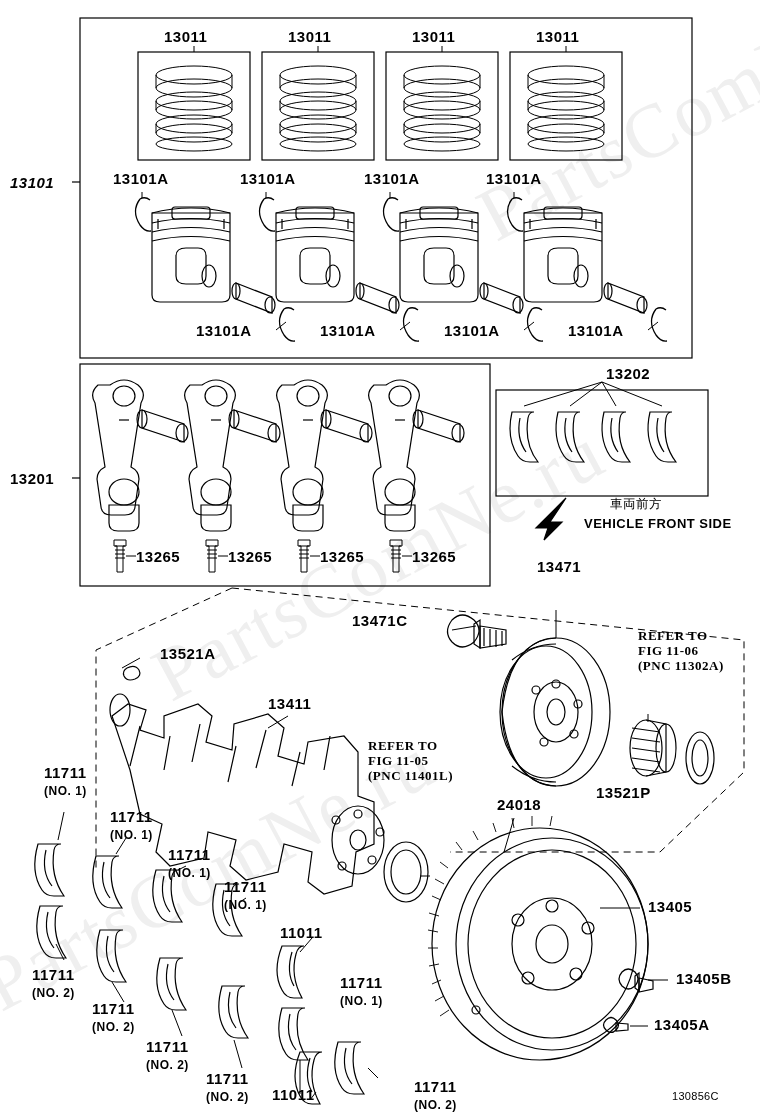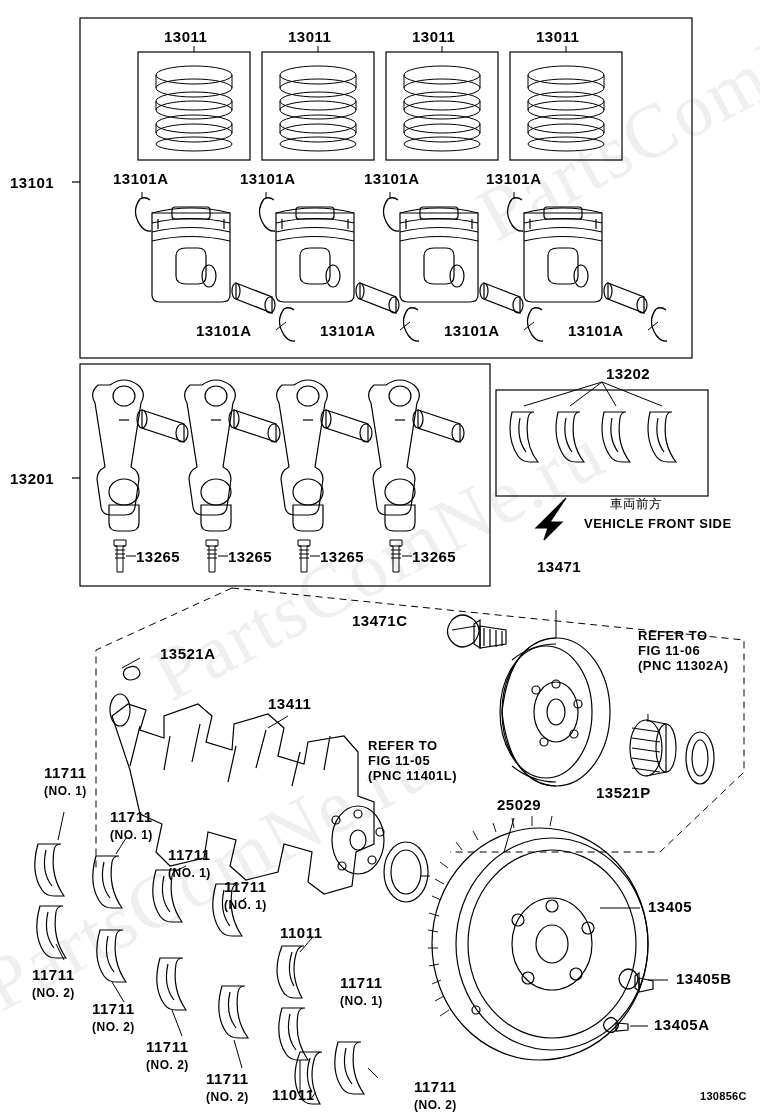--- a/index.html
+++ b/index.html
@@ -47,20 +47,21 @@
     letter-spacing: 0.5px;
   }
   .lbl.note {
     font-size: 12px;
     font-weight: bold;
   }
   .lbl.refer {
     font-size: 13px;
     font-weight: bold;
     line-height: 15px;
+    font-family: Liberation Serif, serif;
   }
   .lbl.jp {
     font-size: 12.5px;
     font-weight: normal;
   }
   .lbl.code {
     font-size: 11px;
     font-weight: normal;
     letter-spacing: 0.3px;
   }
@@ -475,21 +476,21 @@
         <path d="M182 1036 L172 1010"></path>
         <path d="M242 1068 L234 1040"></path>
         <path d="M300 1094 L300 1060"></path>
         <path d="M312 938 L300 952"></path>
         <path d="M310 1100 L316 1092"></path>
         <path d="M430 876 L420 876"></path>
       </g>
     </g>
   </svg>
 
-  <div class="lbl" style="left:10px; top:174px;">13101</div>
+  <div class="lbl" style="left:10px; top:174px;font-style:italic;">13101</div>
   <div class="lbl" style="left:10px; top:470px;">13201</div>
 
   <div class="lbl" style="left:164px; top:28px;">13011</div>
   <div class="lbl" style="left:288px; top:28px;">13011</div>
   <div class="lbl" style="left:412px; top:28px;">13011</div>
   <div class="lbl" style="left:536px; top:28px;">13011</div>
 
   <div class="lbl" style="left:113px; top:170px;">13101A</div>
   <div class="lbl" style="left:240px; top:170px;">13101A</div>
   <div class="lbl" style="left:364px; top:170px;">13101A</div>
@@ -508,21 +509,21 @@
   <div class="lbl" style="left:606px; top:365px;">13202</div>
 
   <div class="lbl jp" style="left:584px; top:496px;margin-left:26px;">車両前方</div>
   <div class="lbl front" style="left:584px; top:516px;">VEHICLE FRONT SIDE</div>
 
   <div class="lbl" style="left:537px; top:558px;">13471</div>
   <div class="lbl" style="left:352px; top:612px;">13471C</div>
   <div class="lbl" style="left:160px; top:645px;">13521A</div>
   <div class="lbl" style="left:268px; top:695px;">13411</div>
   <div class="lbl" style="left:596px; top:784px;text-align:center;">13521P</div>
-  <div class="lbl" style="left:497px; top:796px;">25029</div>
+  <div class="lbl" style="left:497px; top:796px;">24018</div>
   <div class="lbl" style="left:648px; top:898px;">13405</div>
   <div class="lbl" style="left:676px; top:970px;">13405B</div>
   <div class="lbl" style="left:654px; top:1016px;">13405A</div>
 
   <div class="lbl" style="left:280px; top:924px;">11011</div>
   <div class="lbl" style="left:272px; top:1086px;">11011</div>
 
   <div class="lbl refer" style="left:638px; top:628px;">
     <span>REFER TO</span><br>
     <span>FIG 11-06</span><br>
@@ -557,15 +558,15 @@
 
   <div class="lbl" style="left:146px; top:1038px;">11711</div>
   <div class="lbl note" style="left:146px; top:1058px;">(NO. 2)</div>
 
   <div class="lbl" style="left:206px; top:1070px;">11711</div>
   <div class="lbl note" style="left:206px; top:1090px;">(NO. 2)</div>
 
   <div class="lbl" style="left:414px; top:1078px;">11711</div>
   <div class="lbl note" style="left:414px; top:1098px;">(NO. 2)</div>
 
-  <div class="lbl code" style="left:700px; top:1090px;font-weight:bold;">130856C</div>
+  <div class="lbl code" style="left:672px; top:1090px;">130856C</div>
 
 </div>
 
 </body></html>

